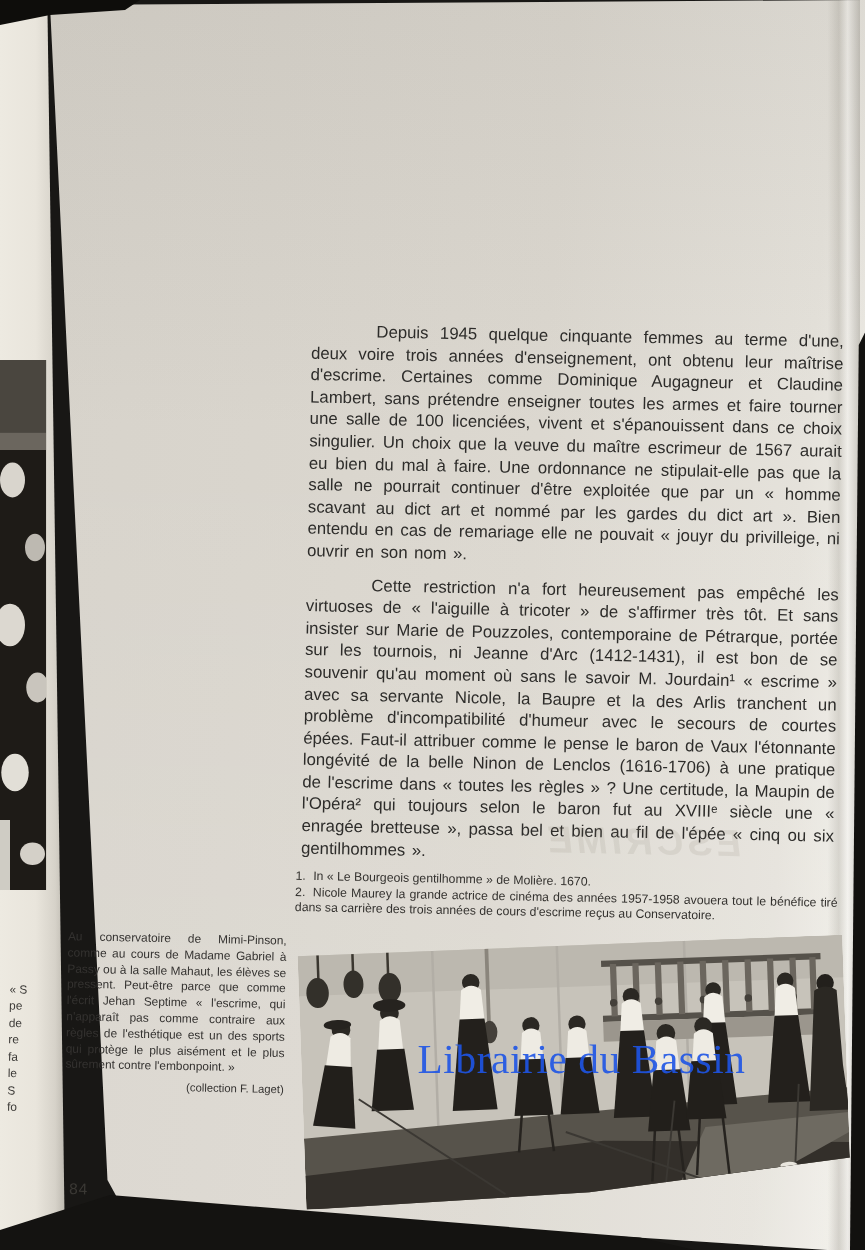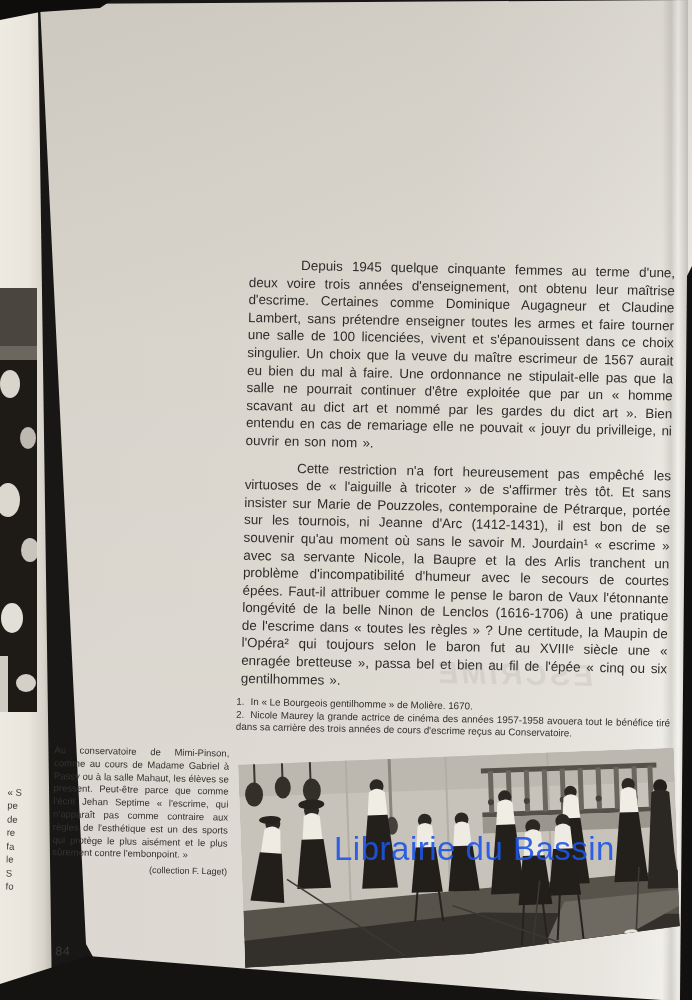--- a/index.html
+++ b/index.html
@@ -60,21 +60,21 @@
   .page-num{position:absolute;left:62px;top:944px;font-size:12.5px;color:#3a3834;letter-spacing:0.5px;}
   
   .photo-wrap{
     position:absolute;left:238px;top:763px;width:436px;height:205px;
     transform:rotate(-2deg);transform-origin:0 0;
     clip-path:polygon(0 1%,100% 0,100% 87%,52% 97%,0 100%);
   }
   .photo-wrap svg{display:block;}
   .watermark{
     position:absolute;left:334px;top:830px;
-    font-size:33px;letter-spacing:0.5px;opacity:0.9;white-space:nowrap;
+    font-size:33px;letter-spacing:0.5px;opacity:0.9;white-space:nowrap;font-family:Liberation Serif, serif;
   }
   
   .dark-right{position:absolute;inset:0;background:#12110f;
     clip-path:polygon(687px 276px,692px 266px,692px 1000px,680px 1000px);}
   .dark-bottom{position:absolute;inset:0;background:#141311;
     clip-path:polygon(0 984px,88px 956px,512px 990px,556px 1000px,0 1000px);}
   .dark-top-wedge{position:absolute;inset:0;background:#0e0d0b;
     clip-path:polygon(0 0,112px 0,100px 8px,40px 12px,0 20px);}
 </style>
 </head>

